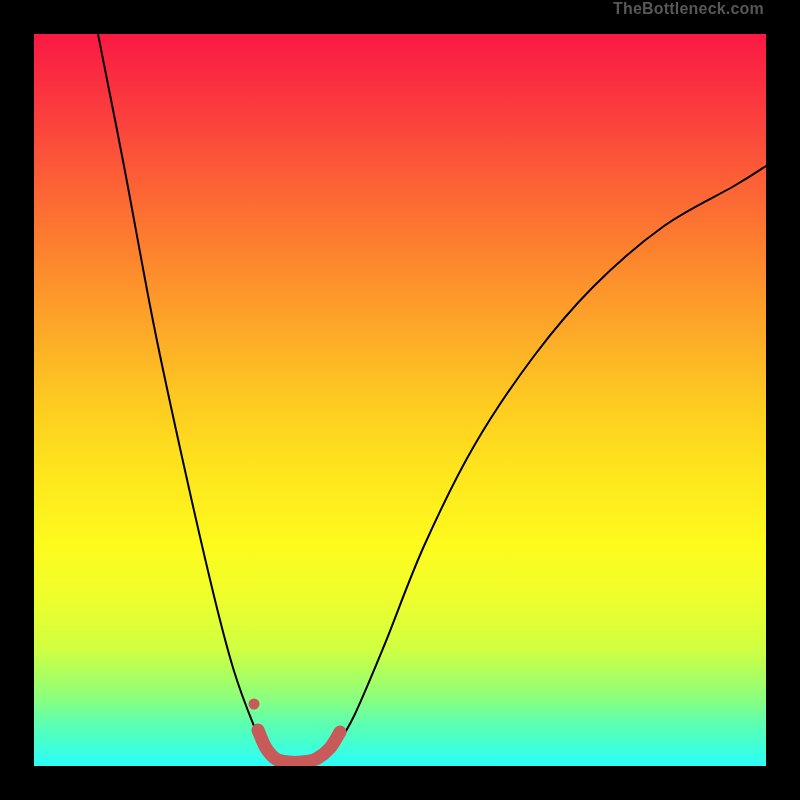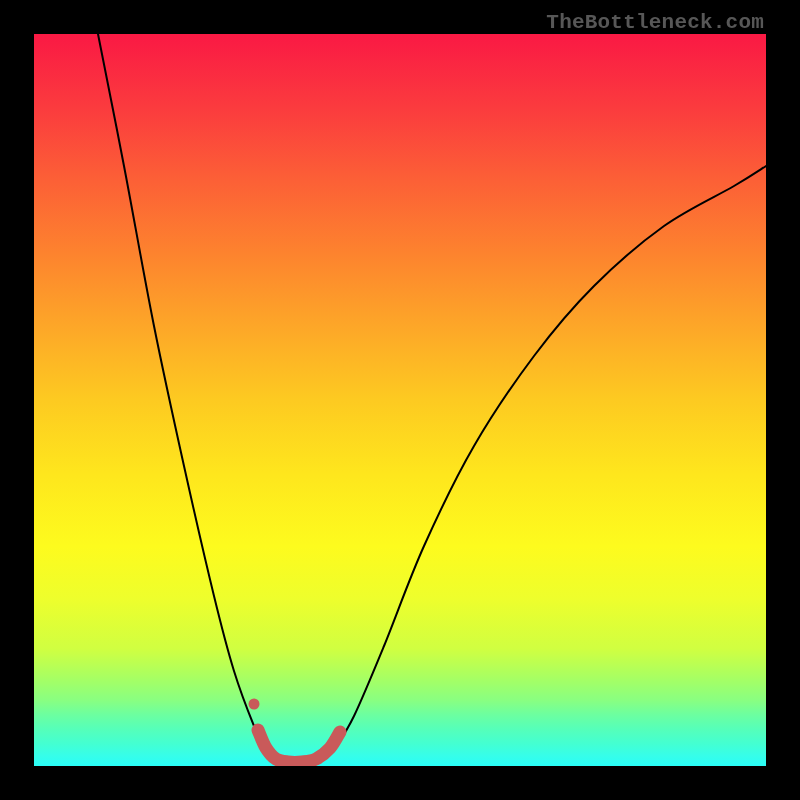--- a/index.html
+++ b/index.html
@@ -43,27 +43,26 @@
       #89ff81 91%,
       #6cffa0 93%,
       #55ffba 95%,
       #43ffd2 97%,
       #37fee8 98.5%,
       #2afdf8 100%
     );
   }
   .attribution {
     position: absolute;
-    top: 11px;
+    top: 0;
     right: 36px;
     color: #575757;
-    font-size: 21px;
+    font-size: 16px;
     font-weight: 600;
     letter-spacing: 0.2px;
-    font-family: Liberation Mono, monospace;
   }
   svg.curve {
     position: absolute;
     inset: 0;
   }
 </style>
 </head>
 <body>
 
 <div class="frame">

